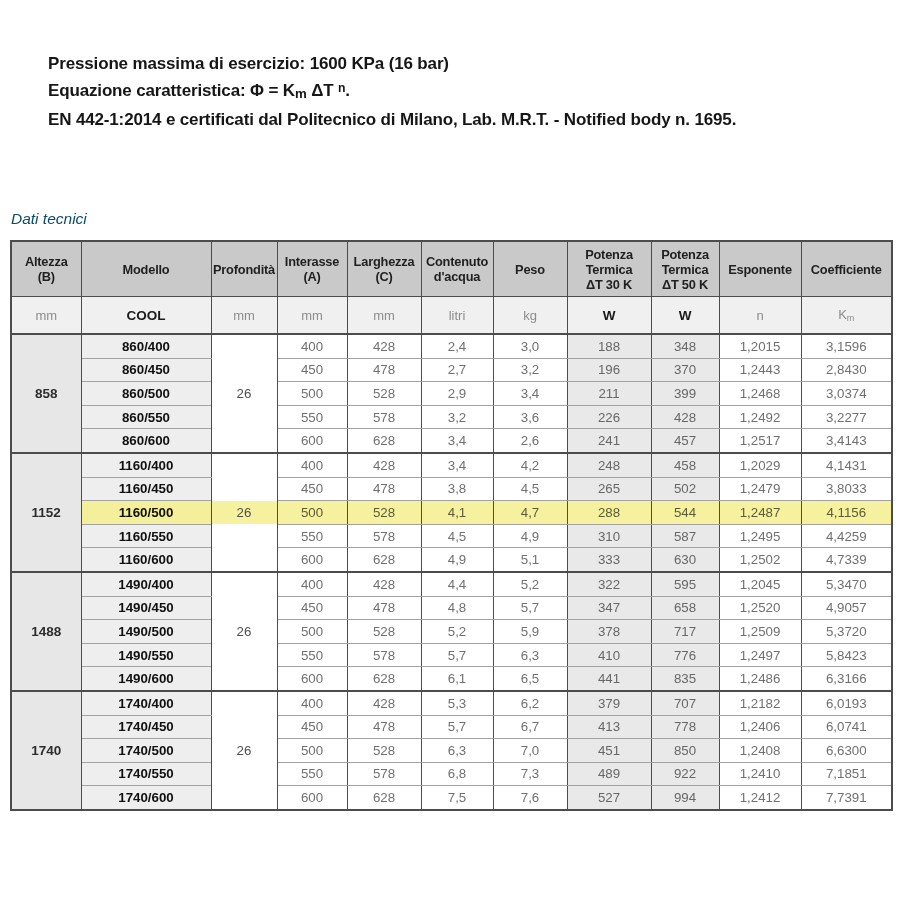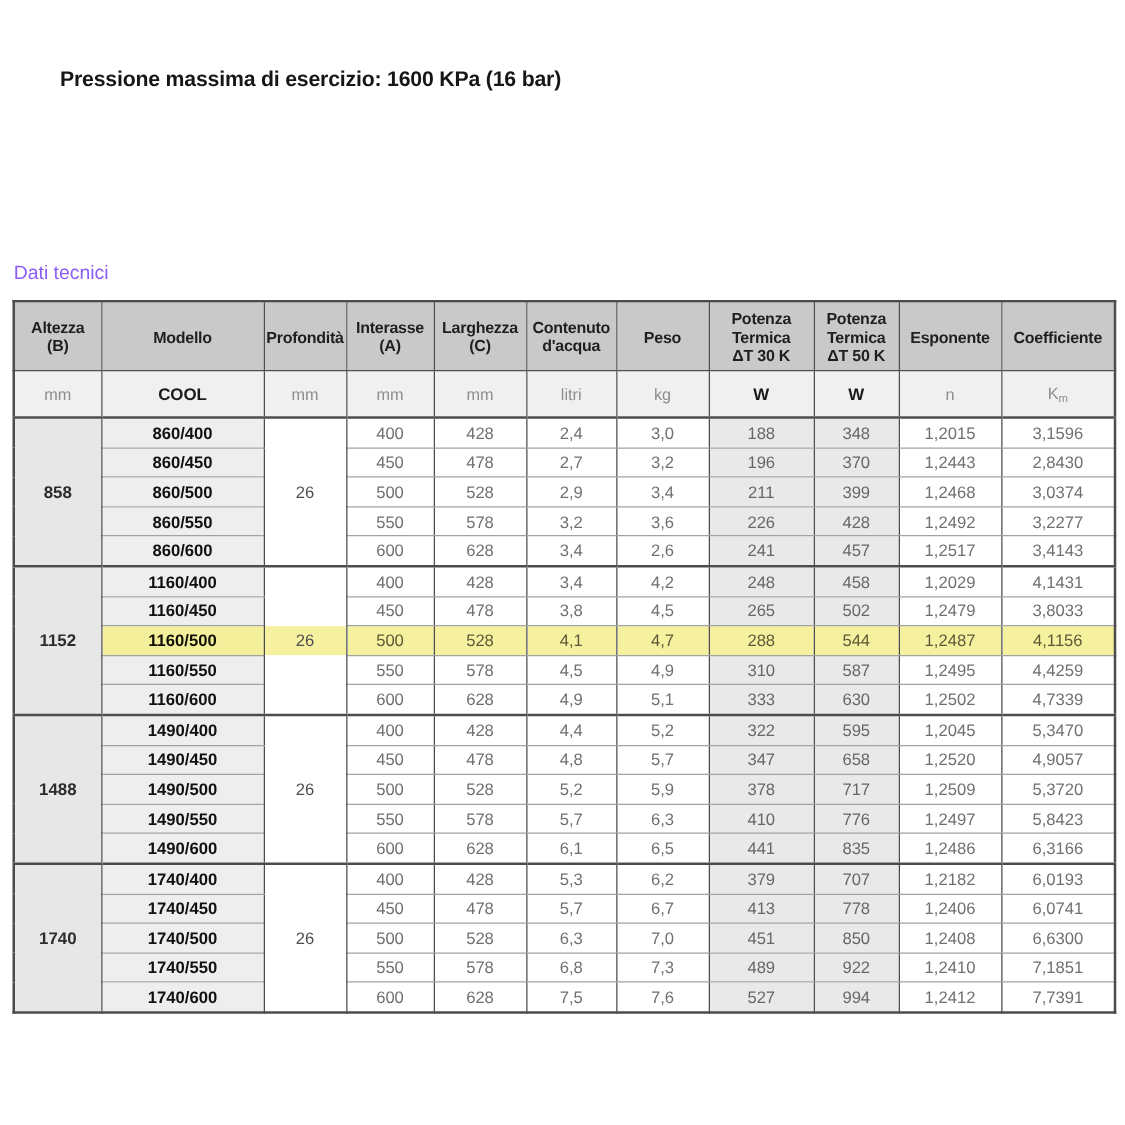--- a/index.html
+++ b/index.html
@@ -6,21 +6,21 @@
   .page{position:relative;width:900px;height:900px;background:#ffffff;overflow:hidden;
         font-family:"Liberation Sans","DejaVu Sans",sans-serif;}
 
   
   .intro{position:absolute;left:48px;top:51px;font-weight:bold;font-size:17px;
          line-height:25.4px;color:#161616;letter-spacing:-0.15px;}
   .intro .eq-sub{font-size:0.78em;vertical-align:-0.18em;}
   .intro .eq-sup{font-size:0.72em;vertical-align:0.32em;}
 
   
-  .section-title{position:absolute;left:11px;top:210px;font-size:15.5px;color:#8b5cf6;}
+  .section-title{position:absolute;left:11px;top:210px;font-size:15.5px;color:#0c4a6e;font-style:italic;}
 
   
   table.dati{position:absolute;left:10px;top:240px;width:881px;border-collapse:collapse;
              table-layout:fixed;border:2px solid #4c4c4c;}
   th,td{padding:0;text-align:center;vertical-align:middle;overflow:hidden;}
 
   th.col-head{height:54px;background:#c9c9c9;font-size:12.8px;font-weight:bold;color:#1f1f1f;
               white-space:pre-line;line-height:15px;letter-spacing:-0.2px;
               border-left:1px solid #4c4c4c;border-right:1px solid #4c4c4c;
               border-bottom:1px solid #4c4c4c;}
@@ -44,20 +44,22 @@
   tr.hl td.num-cell,tr.hl td.potenza30,tr.hl td.potenza50{background:#f6f19e;color:#5d5a37;}
   tr.hl td.modello-cell{background:#f4ef9a;color:#111005;}
 </style>
 </head>
 <body>
 
 <div class="page">
 
   <div class="intro">
     <div>Pressione massima di esercizio: 1600 KPa (16 bar)</div>
+    <div><span>Equazione caratteristica: Φ = K</span><sub class="eq-sub">m</sub><span>  ΔT </span><sup class="eq-sup">n</sup><span>.</span></div>
+    <div>EN 442-1:2014 e certificati dal Politecnico di Milano, Lab. M.R.T. - Notified body n. 1695.</div>
   </div>
 
   <div class="section-title">Dati tecnici</div>
 
   <table class="dati">
     <colgroup>
       <col style="width:70px">
         <col style="width:130px">
         <col style="width:66px">
       <col style="width:70px">

